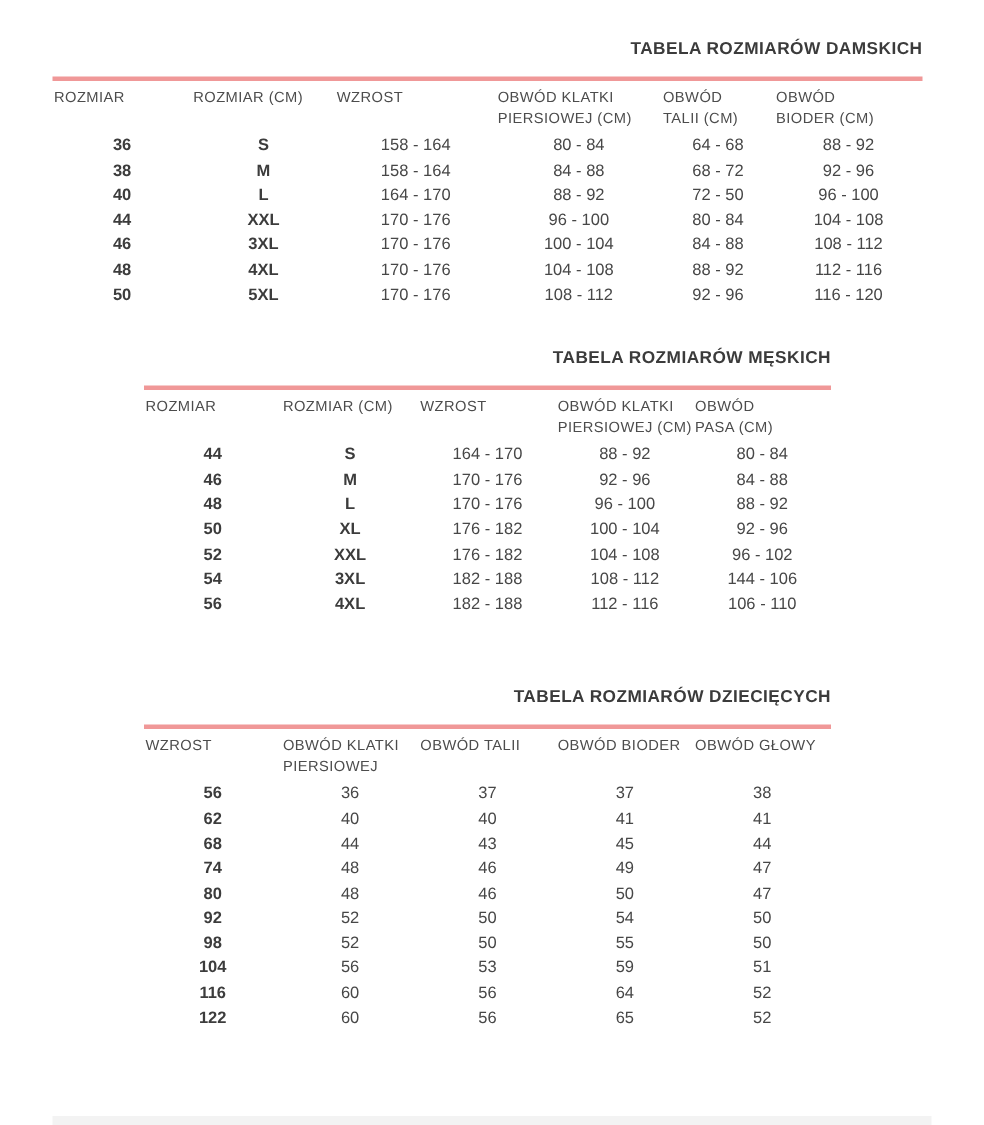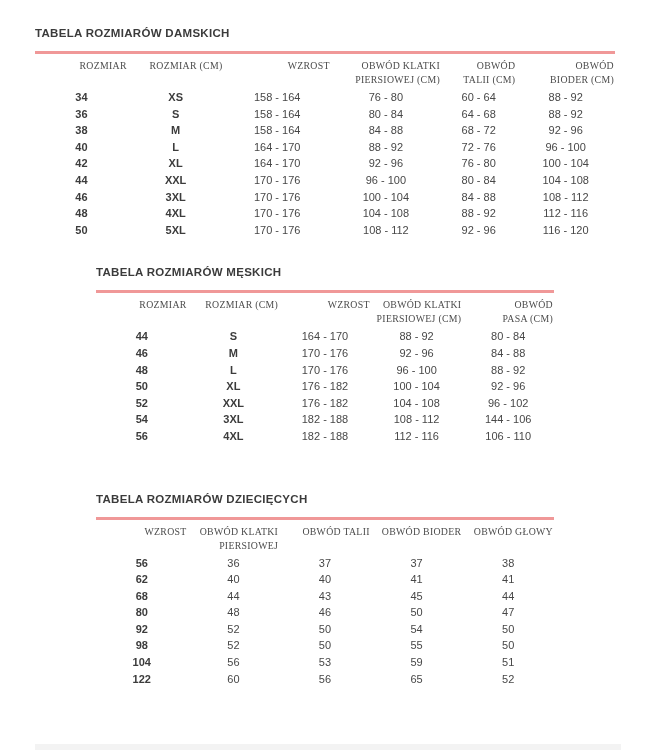--- a/index.html
+++ b/index.html
@@ -16,21 +16,21 @@
     color: #454545;
   }
   .page { padding-top: 26px; }
 
   .size-block { position: relative; }
   .block-women    { margin-left: 35px; width: 580px; }
   .block-men      { margin-left: 96px; width: 458px; margin-top: 27px; }
   .block-children { margin-left: 96px; width: 458px; margin-top: 47px; }
 
   .table-title {
-    text-align: left;
+    text-align: right;
     font-size: 11.5px;
     font-weight: bold;
     letter-spacing: 0.3px;
     color: #3b3b3b;
     line-height: 14px;
     height: 14px;
   }
   .red-rule {
     margin-top: 11px;
     height: 3px;
@@ -42,26 +42,25 @@
     width: 100%;
     border-collapse: collapse;
     table-layout: fixed;
     margin-top: 3px;
   }
   table.size-table th {
     font-size: 9.8px;
     font-weight: normal;
     color: #4c4c4c;
     letter-spacing: 0.3px;
-    text-align: right;
+    text-align: left;
     vertical-align: top;
     line-height: 14px;
     padding: 2px 1px 2px 1px;
     white-space: pre-line;
-    font-family: Liberation Serif, serif;
   }
   table.size-table td {
     font-size: 11px;
     text-align: center;
     vertical-align: middle;
     height: 16.6px;
     line-height: 16.6px;
     padding: 0 1px;
     color: #474747;
   }
@@ -114,58 +113,42 @@
             <th>OBWÓD KLATKI
 PIERSIOWEJ (CM)</th>
             <th>OBWÓD
 TALII (CM)</th>
             <th>OBWÓD
 BIODER (CM)</th>
           </tr>
         </thead>
         <tbody>
           <tr>
-            <td class="em">34</td>
-            <td class="em">XS</td>
-            <td>158 - 164</td>
-            <td>76 - 80</td>
-            <td>60 - 64</td>
-            <td>88 - 92</td>
-          </tr>
-          <tr>
             <td class="em">36</td>
             <td class="em">S</td>
             <td>158 - 164</td>
             <td>80 - 84</td>
             <td>64 - 68</td>
             <td>88 - 92</td>
           </tr>
           <tr>
             <td class="em">38</td>
             <td class="em">M</td>
             <td>158 - 164</td>
             <td>84 - 88</td>
             <td>68 - 72</td>
             <td>92 - 96</td>
           </tr>
           <tr>
             <td class="em">40</td>
             <td class="em">L</td>
             <td>164 - 170</td>
             <td>88 - 92</td>
-            <td>72 - 76</td>
+            <td>72 - 50</td>
             <td>96 - 100</td>
-          </tr>
-          <tr>
-            <td class="em">42</td>
-            <td class="em">XL</td>
-            <td>164 - 170</td>
-            <td>92 - 96</td>
-            <td>76 - 80</td>
-            <td>100 - 104</td>
           </tr>
           <tr>
             <td class="em">44</td>
             <td class="em">XXL</td>
             <td>170 - 176</td>
             <td>96 - 100</td>
             <td>80 - 84</td>
             <td>104 - 108</td>
           </tr>
           <tr>
@@ -309,20 +292,27 @@
             <td>41</td>
           </tr>
           <tr>
             <td class="em">68</td>
             <td>44</td>
             <td>43</td>
             <td>45</td>
             <td>44</td>
           </tr>
           <tr>
+            <td class="em">74</td>
+            <td>48</td>
+            <td>46</td>
+            <td>49</td>
+            <td>47</td>
+          </tr>
+          <tr>
             <td class="em">80</td>
             <td>48</td>
             <td>46</td>
             <td>50</td>
             <td>47</td>
           </tr>
           <tr>
             <td class="em">92</td>
             <td>52</td>
             <td>50</td>
@@ -337,20 +327,27 @@
             <td>50</td>
           </tr>
           <tr>
             <td class="em">104</td>
             <td>56</td>
             <td>53</td>
             <td>59</td>
             <td>51</td>
           </tr>
           <tr>
+            <td class="em">116</td>
+            <td>60</td>
+            <td>56</td>
+            <td>64</td>
+            <td>52</td>
+          </tr>
+          <tr>
             <td class="em">122</td>
             <td>60</td>
             <td>56</td>
             <td>65</td>
             <td>52</td>
           </tr>
         </tbody>
       </table>
   </section>
 

